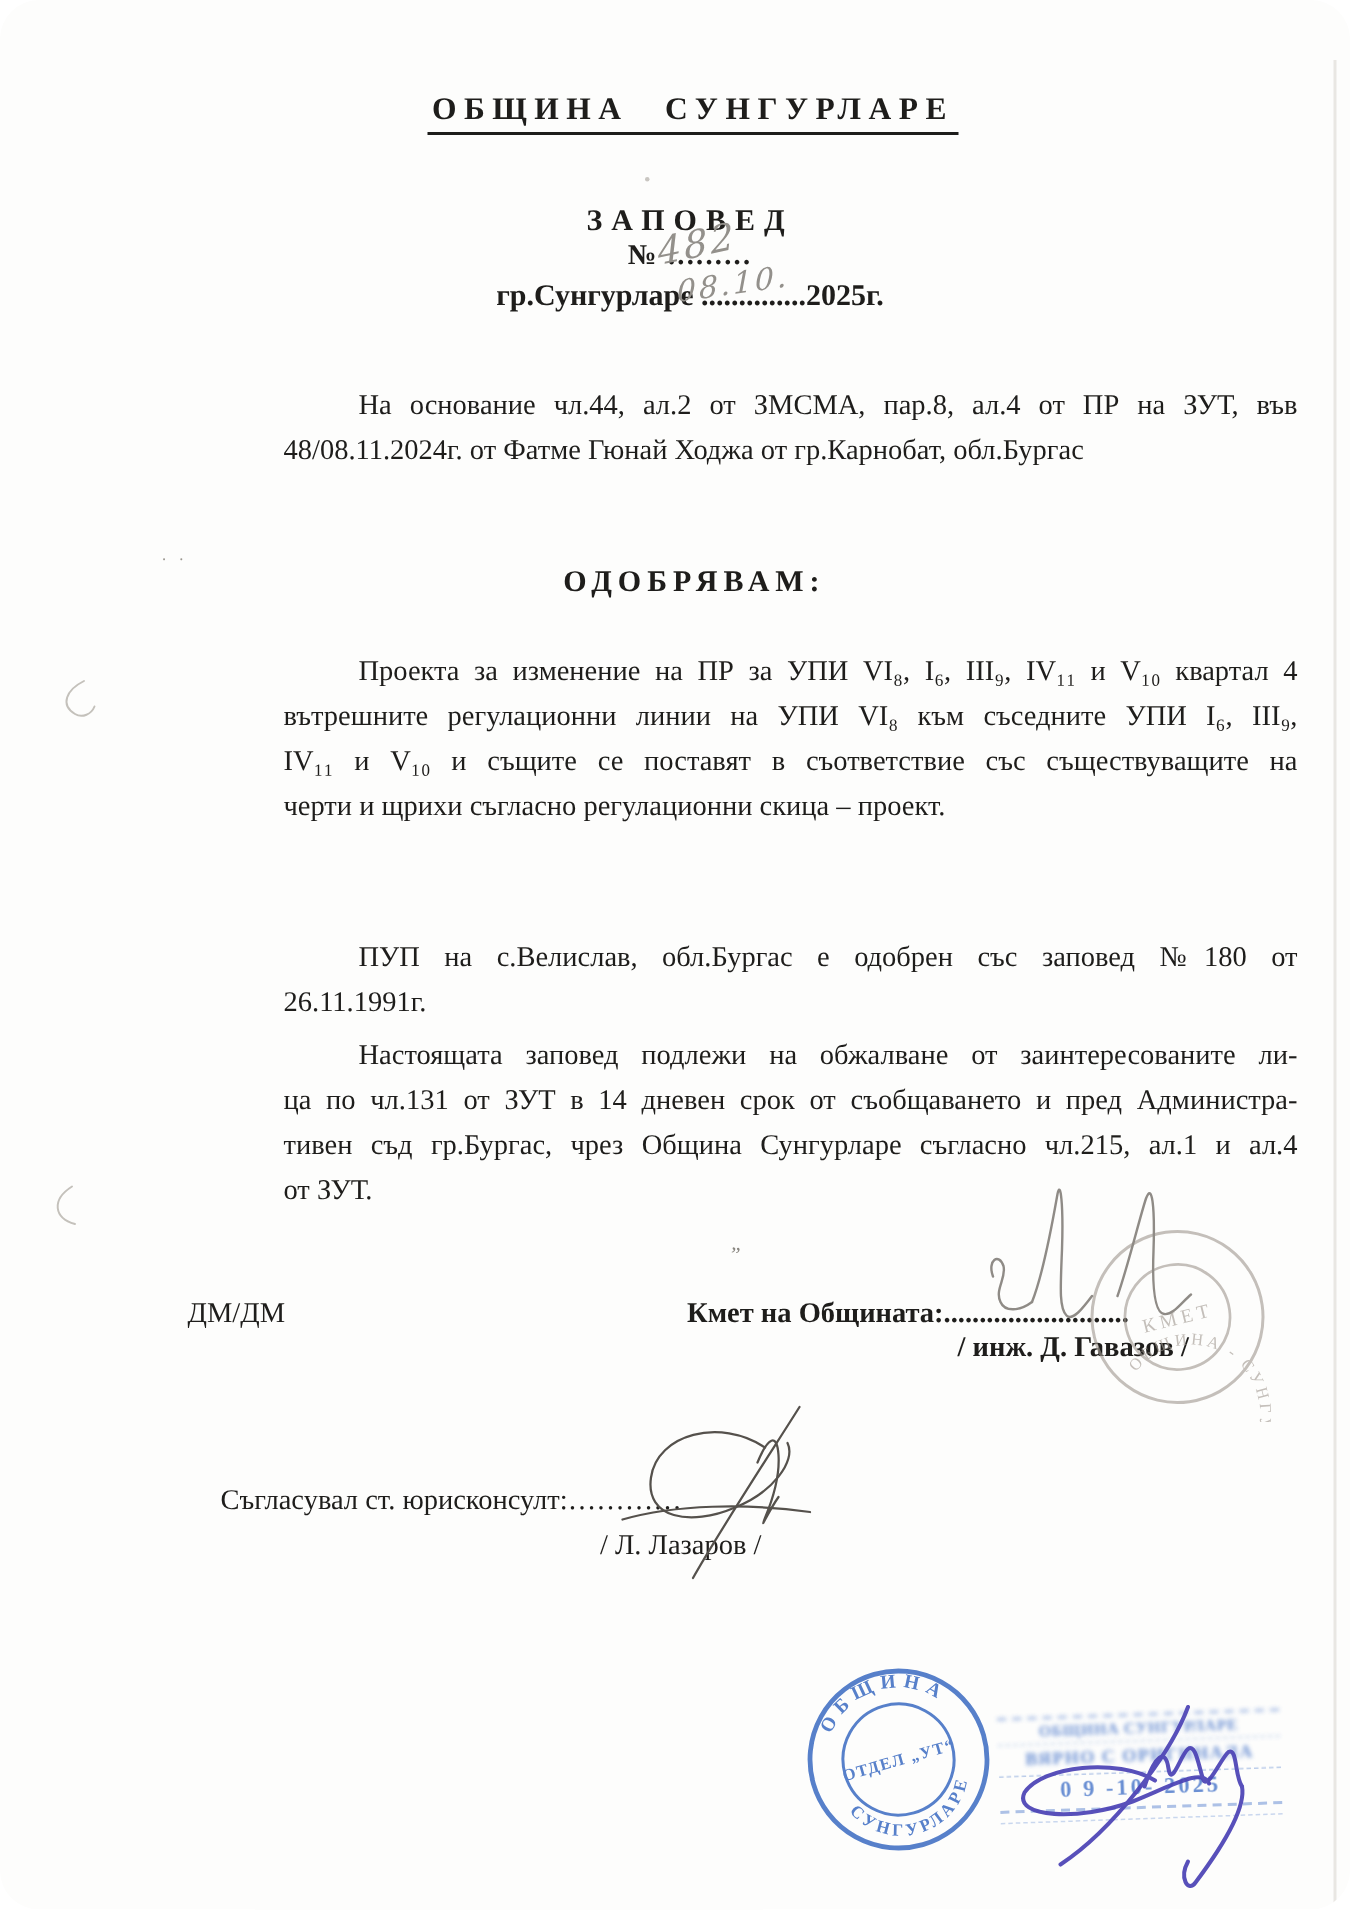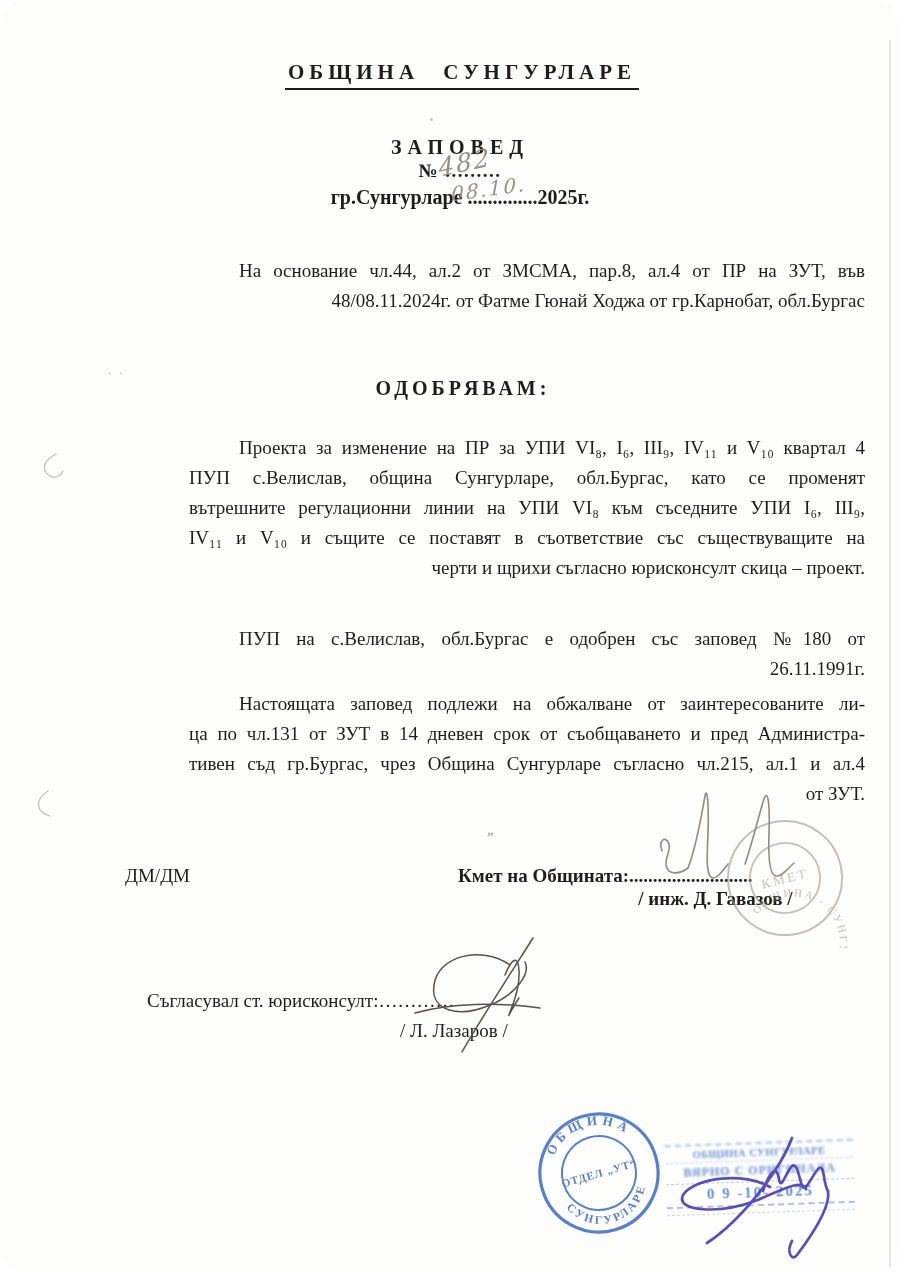--- a/index.html
+++ b/index.html
@@ -18,21 +18,21 @@
   .zapoved{top:136px;width:920px;font-size:20px;font-weight:bold;letter-spacing:6px;}
   .numline{top:160px;width:920px;font-size:19px;font-weight:bold;letter-spacing:1.5px;}
   .cityline{top:186px;width:920px;font-size:20px;font-weight:bold;}
   .hand{color:#93908b;font-style:italic;letter-spacing:2px;
     font-family:"DejaVu Serif",serif;}
   .hand-number{top:148px;left:438px;font-size:25px;transform:rotate(-12deg) skewX(-8deg);}
   .hand-date{top:177px;left:451px;font-size:20px;transform:rotate(-8deg) skewX(-8deg);}
   .para{left:141px;width:676px;font-size:19px;margin-left:48px;}
   .para .line{display:block;height:30px;line-height:30px;white-space:nowrap;}
   .para .jline{text-align:justify;text-align-last:justify;}
-  .para .lline{text-align:right;}
+  .para .lline{text-align:left;}
   .para .first{text-indent:50px;}
   .approve{top:377px;width:926px;font-size:20px;font-weight:bold;letter-spacing:4px;}
   .initials{top:865px;left:125px;font-size:19px;}
   .mayor-line{top:865px;left:458px;font-size:19px;font-weight:bold;z-index:2;}
   .mayor-name{top:888px;left:618px;width:195px;text-align:center;font-size:19px;font-weight:bold;z-index:2;}
   .agreed-line{top:990px;left:127px;font-size:19px;margin-left:20px;}
   .agreed-name{top:1020px;left:400px;width:140px;font-size:19px;}
   .sig-svg{z-index:5;}
   .stamp-svg{z-index:3;filter:blur(0.3px);}
   .rect-stamp{
@@ -68,24 +68,23 @@
 
   <div class="abs para" style="top:256px">
       <div class="line jline first">На основание чл.44, ал.2 от ЗМСМА, пар.8, ал.4 от ПР на ЗУТ, във</div>
       <div class="line lline">48/08.11.2024г. от Фатме Гюнай Ходжа от гр.Карнобат, обл.Бургас</div>
     </div>
 
   <div class="abs center approve">ОДОБРЯВАМ:</div>
 
   <div class="abs para" style="top:433px">
       <div class="line jline first">Проекта за изменение на ПР за УПИ VI₈, I₆, III₉, IV₁₁ и V₁₀ квартал 4</div>
-      <div class="line jline">ПУП с.Велислав, община Сунгурларе, обл.Бургас, като се променят</div>
       <div class="line jline">вътрешните регулационни линии на УПИ VI₈ към съседните УПИ I₆, III₉,</div>
       <div class="line jline">IV₁₁ и V₁₀ и същите се поставят в съответствие със съществуващите на</div>
-      <div class="line lline">черти и щрихи съгласно юрисконсулт скица – проект.</div>
+      <div class="line lline">черти и щрихи съгласно регулационни скица – проект.</div>
     </div>
 
   <div class="abs para" style="top:624px">
       <div class="line jline first">ПУП на с.Велислав, обл.Бургас е одобрен със заповед №180 от</div>
       <div class="line lline">26.11.1991г.</div>
     </div>
 
   <div class="abs para" style="top:689px">
       <div class="line jline first">Настоящата заповед подлежи на обжалване от заинтересованите ли-</div>
       <div class="line jline">ца по чл.131 от ЗУТ в 14 дневен срок от съобщаването и пред Администра-</div>

